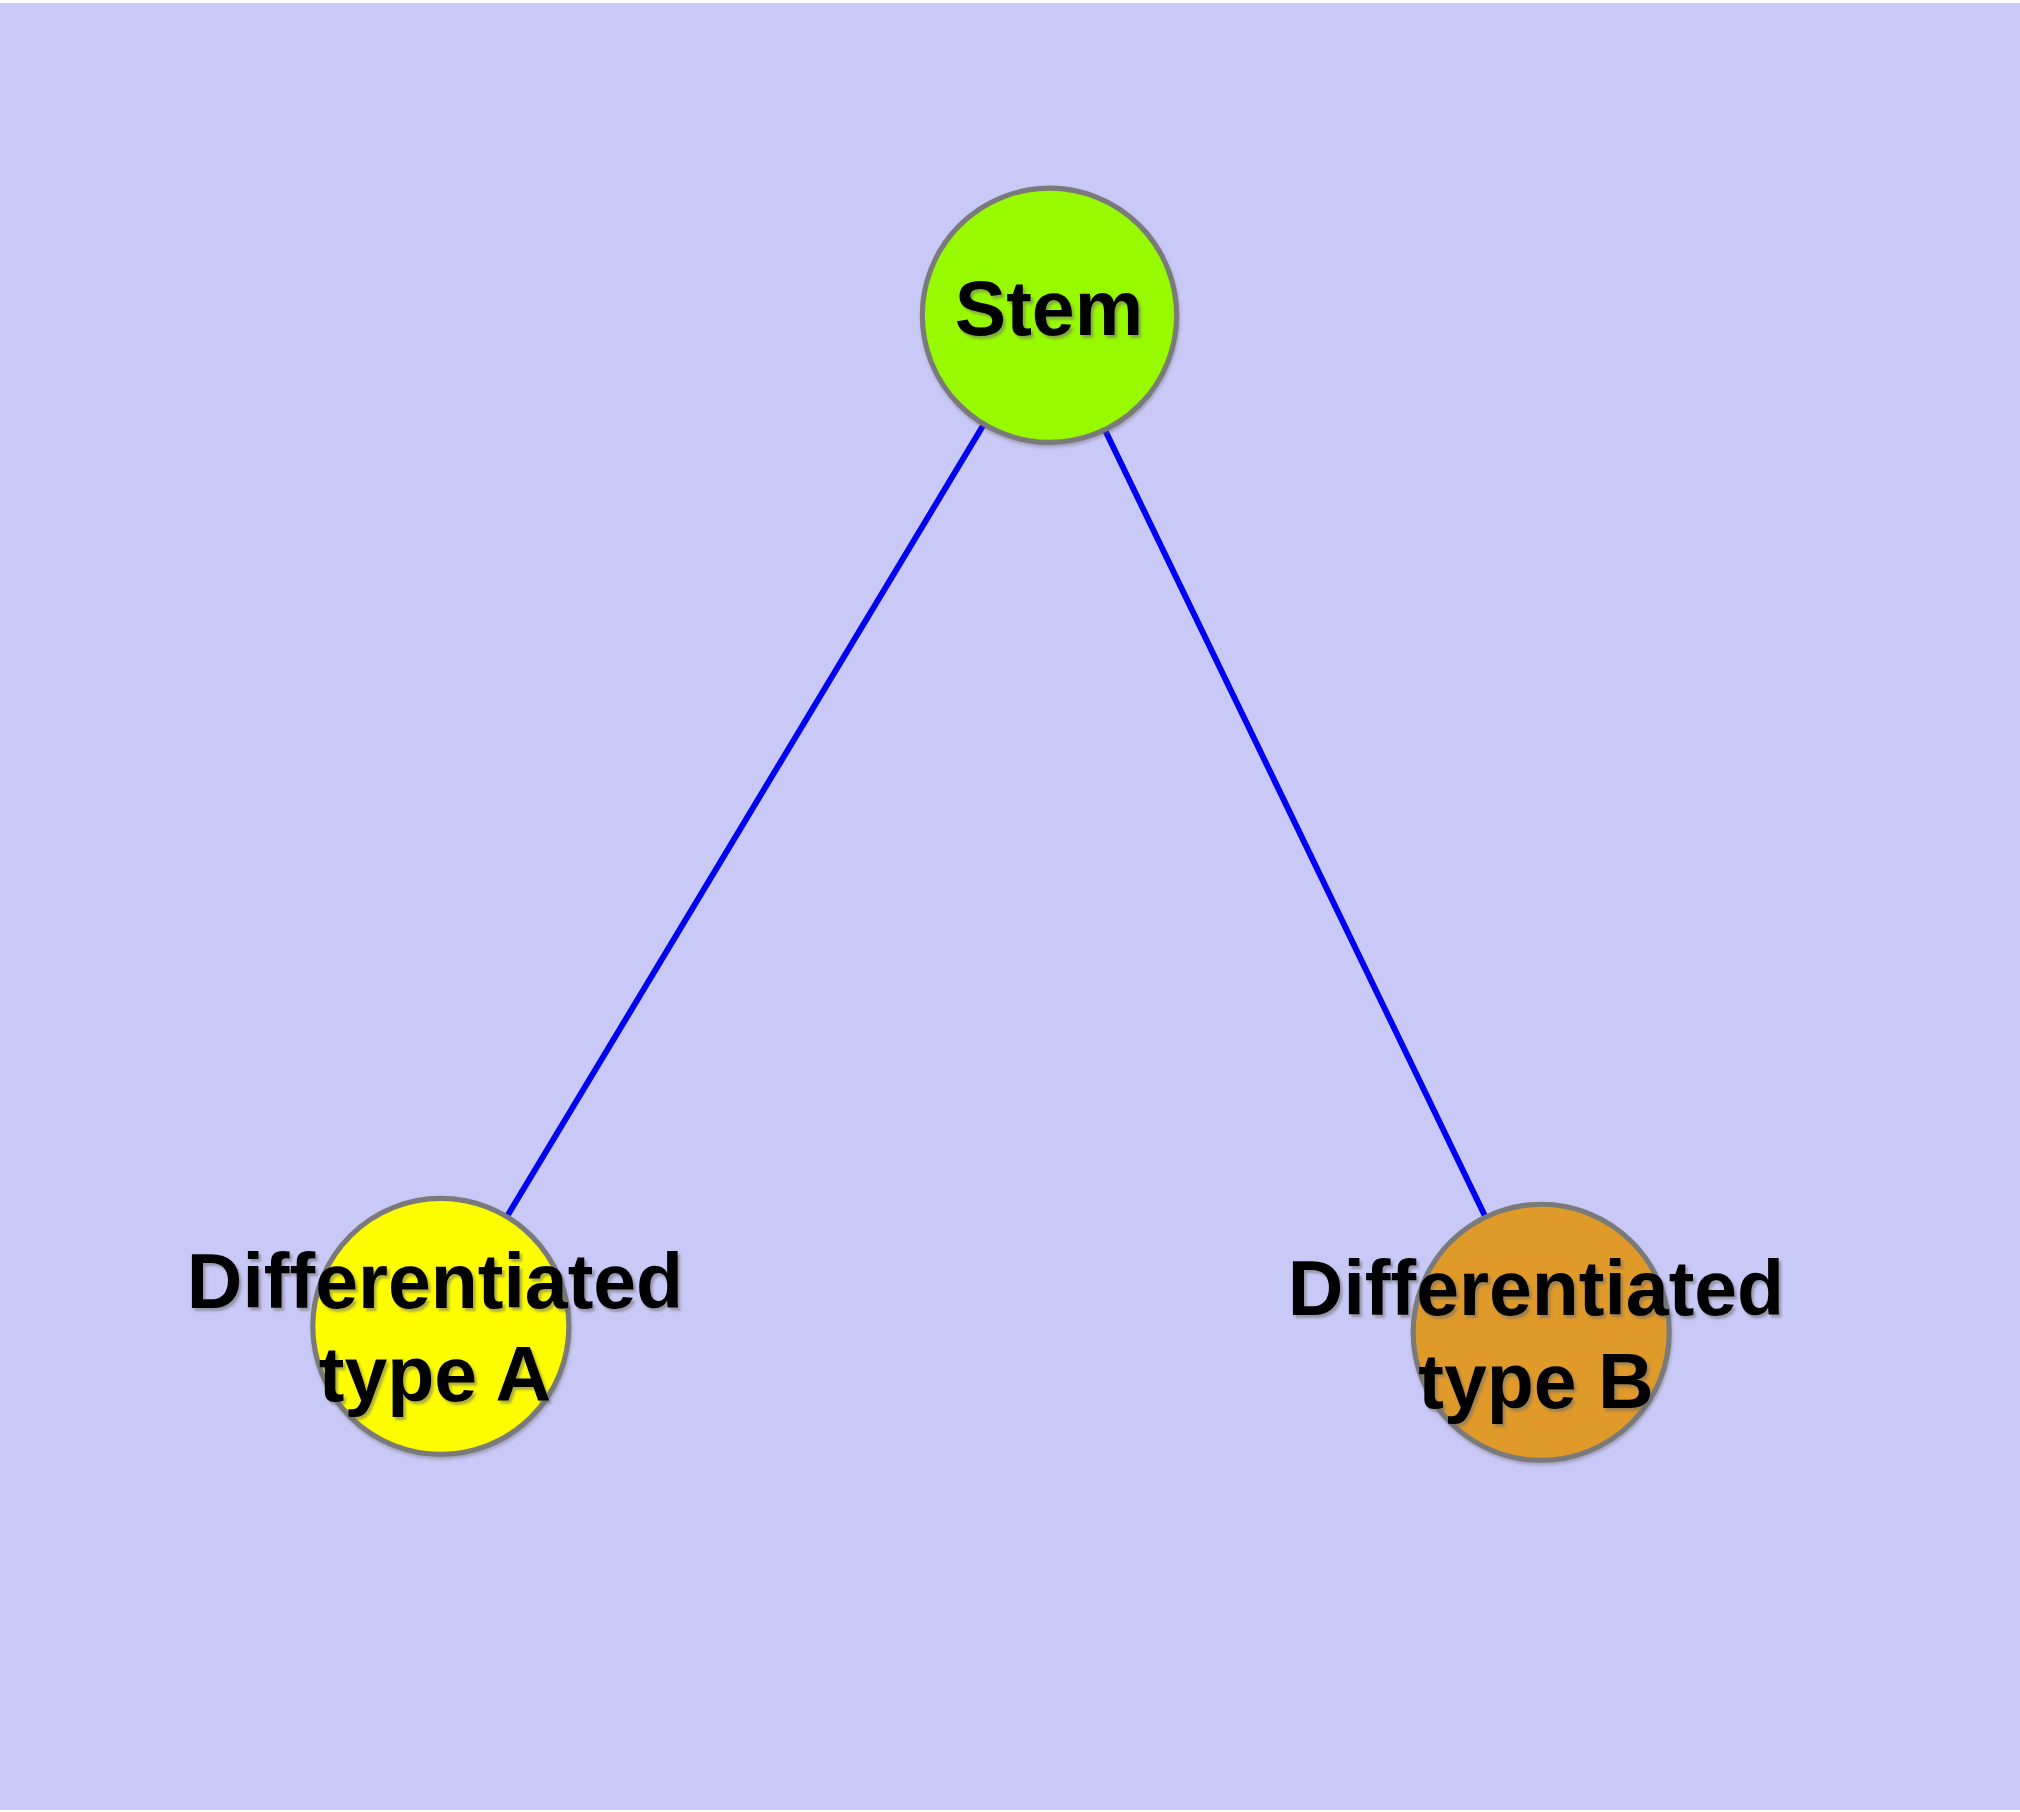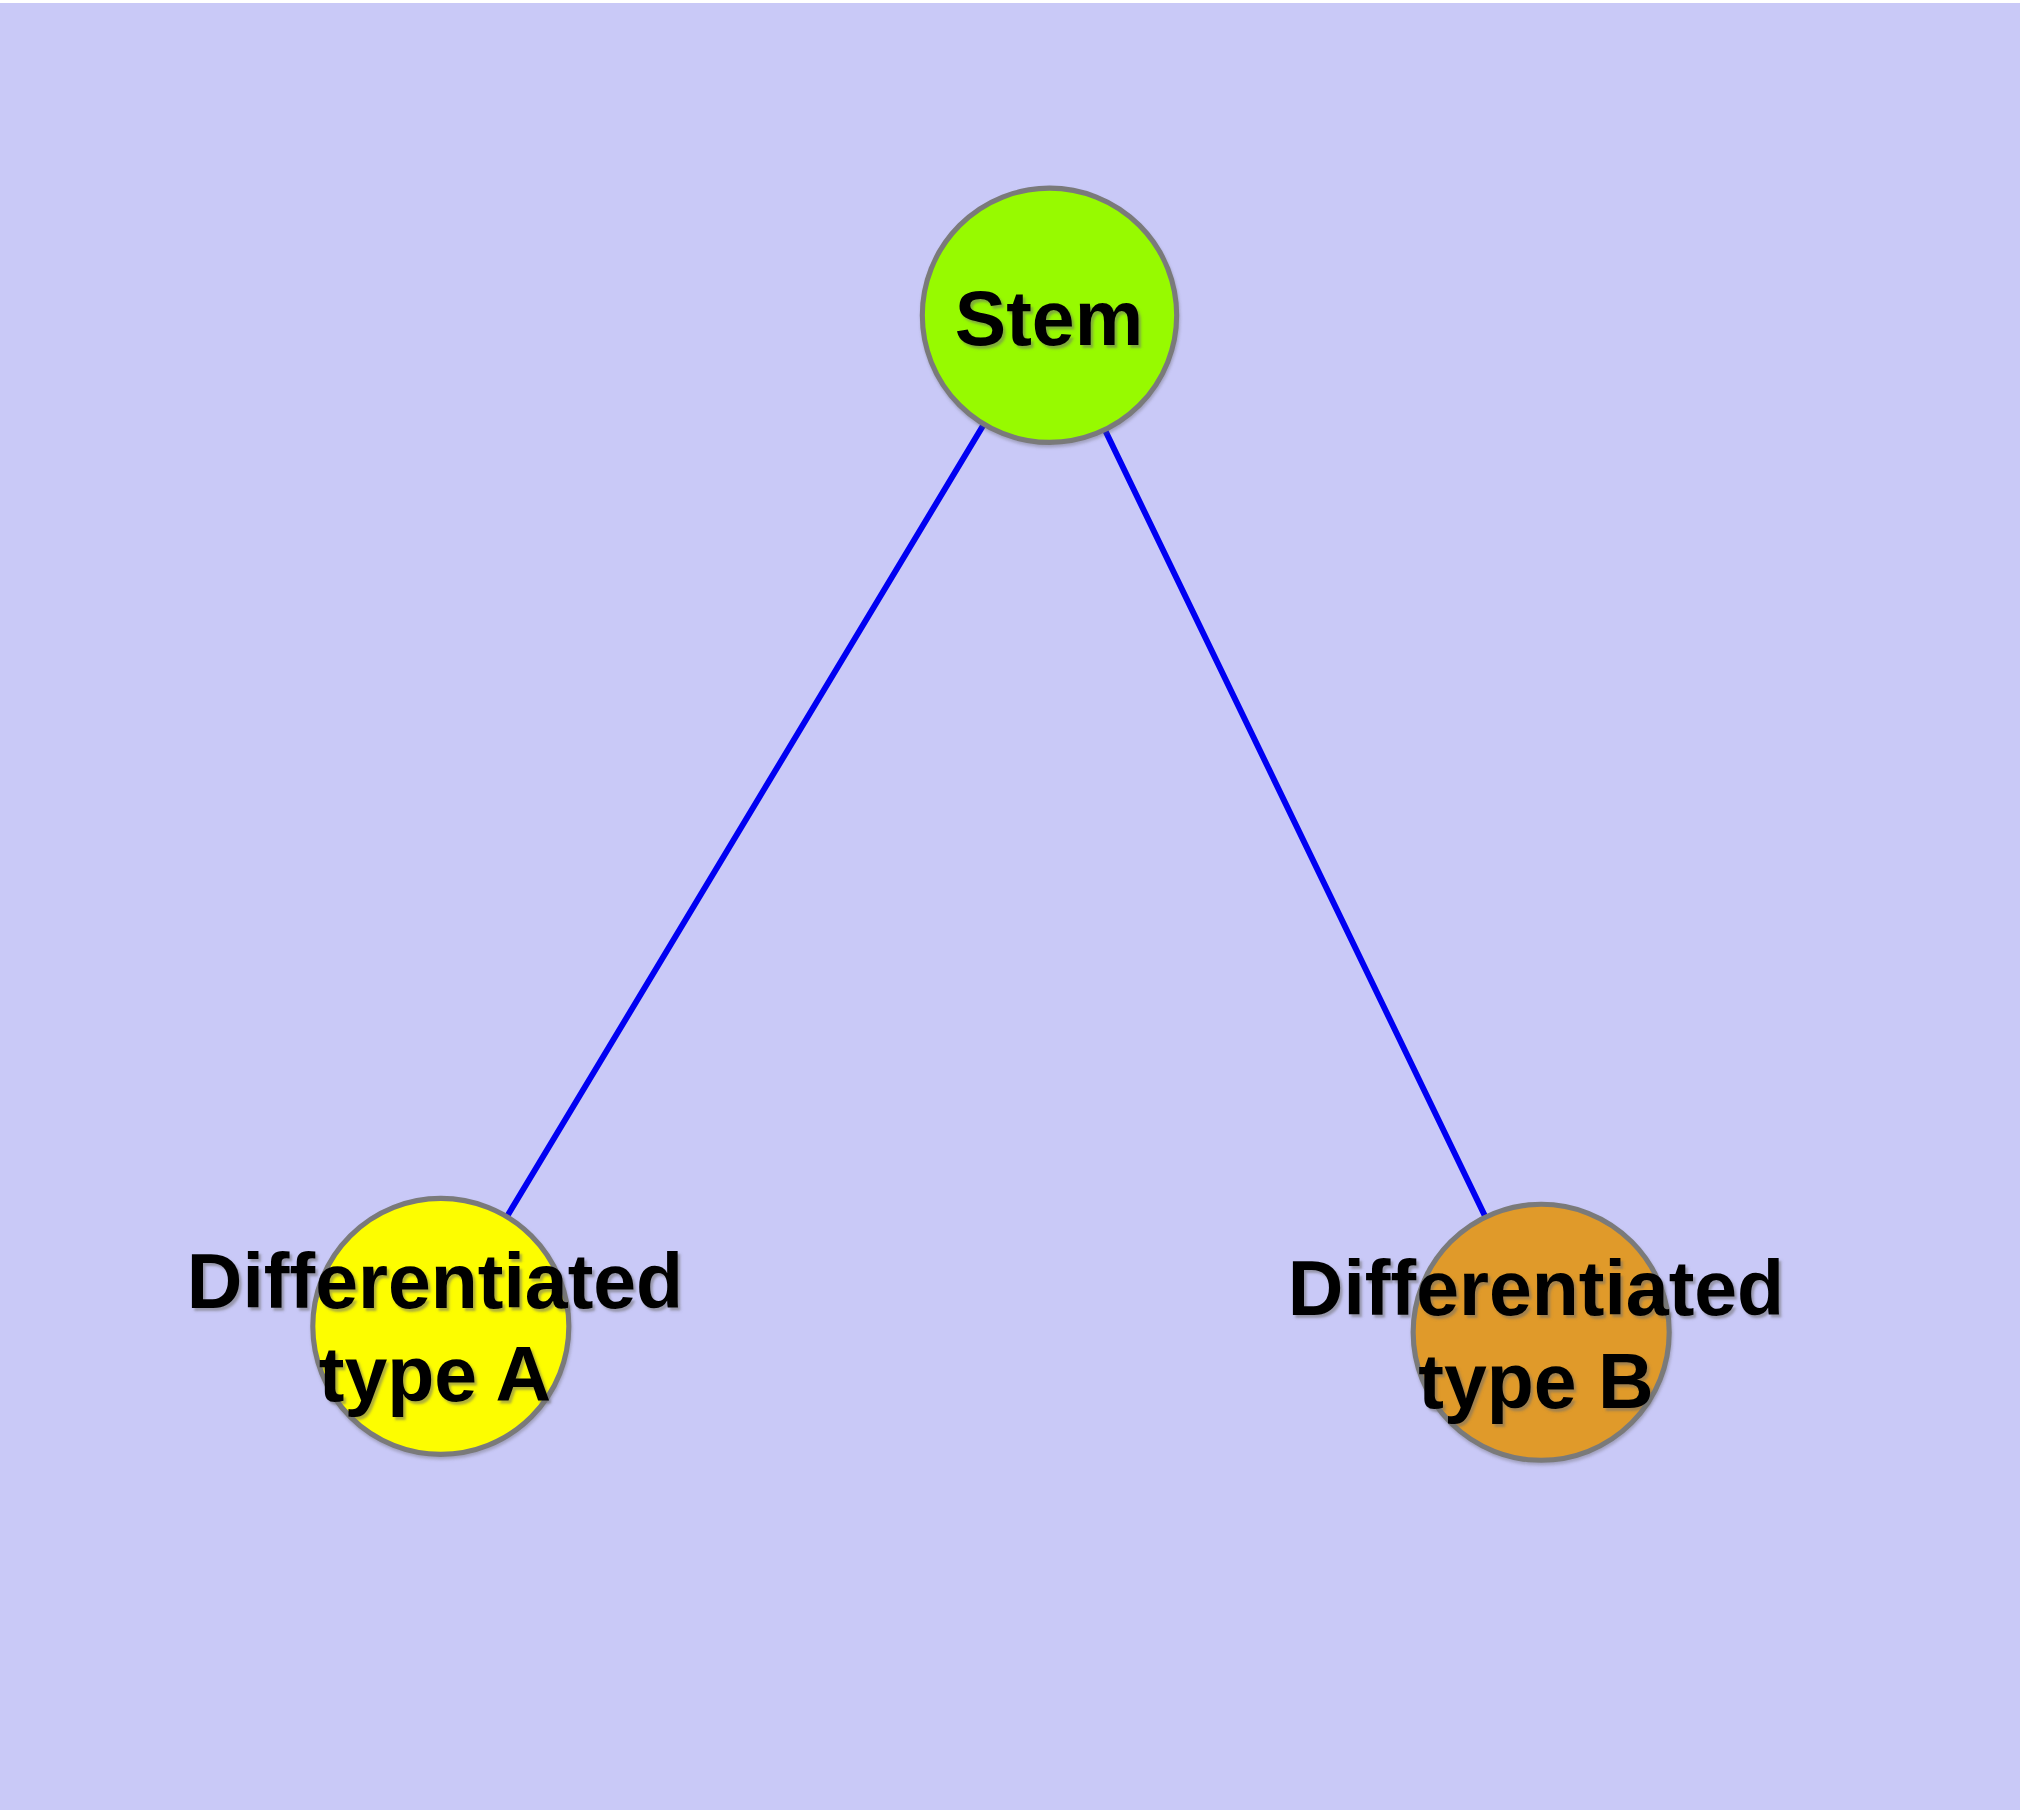--- a/index.html
+++ b/index.html
@@ -45,21 +45,21 @@
     color: #000000;
     font-size: 77px;
     font-weight: bold;
     line-height: 93px;
     text-align: center;
     white-space: pre-line;
     letter-spacing: 0px;
     text-shadow: 2.5px 3.4px 2.5px rgba(110,110,110,0.55);
     pointer-events: none;
   }
-  .node-label.stem  { left: 1049px; top: 318px; }
+  .node-label.stem  { left: 1049px; top: 308px; }
   .node-label.type-a { left: 435px;  top: 1328px; }
   .node-label.type-b { left: 1536px; top: 1335px; }
 </style>
 </head>
 <body>
 
 <div class="canvas" style="background: rgb(201, 201, 247);">
 
   <svg class="graph" viewBox="0 0 2384 2138" preserveAspectRatio="none">
 

